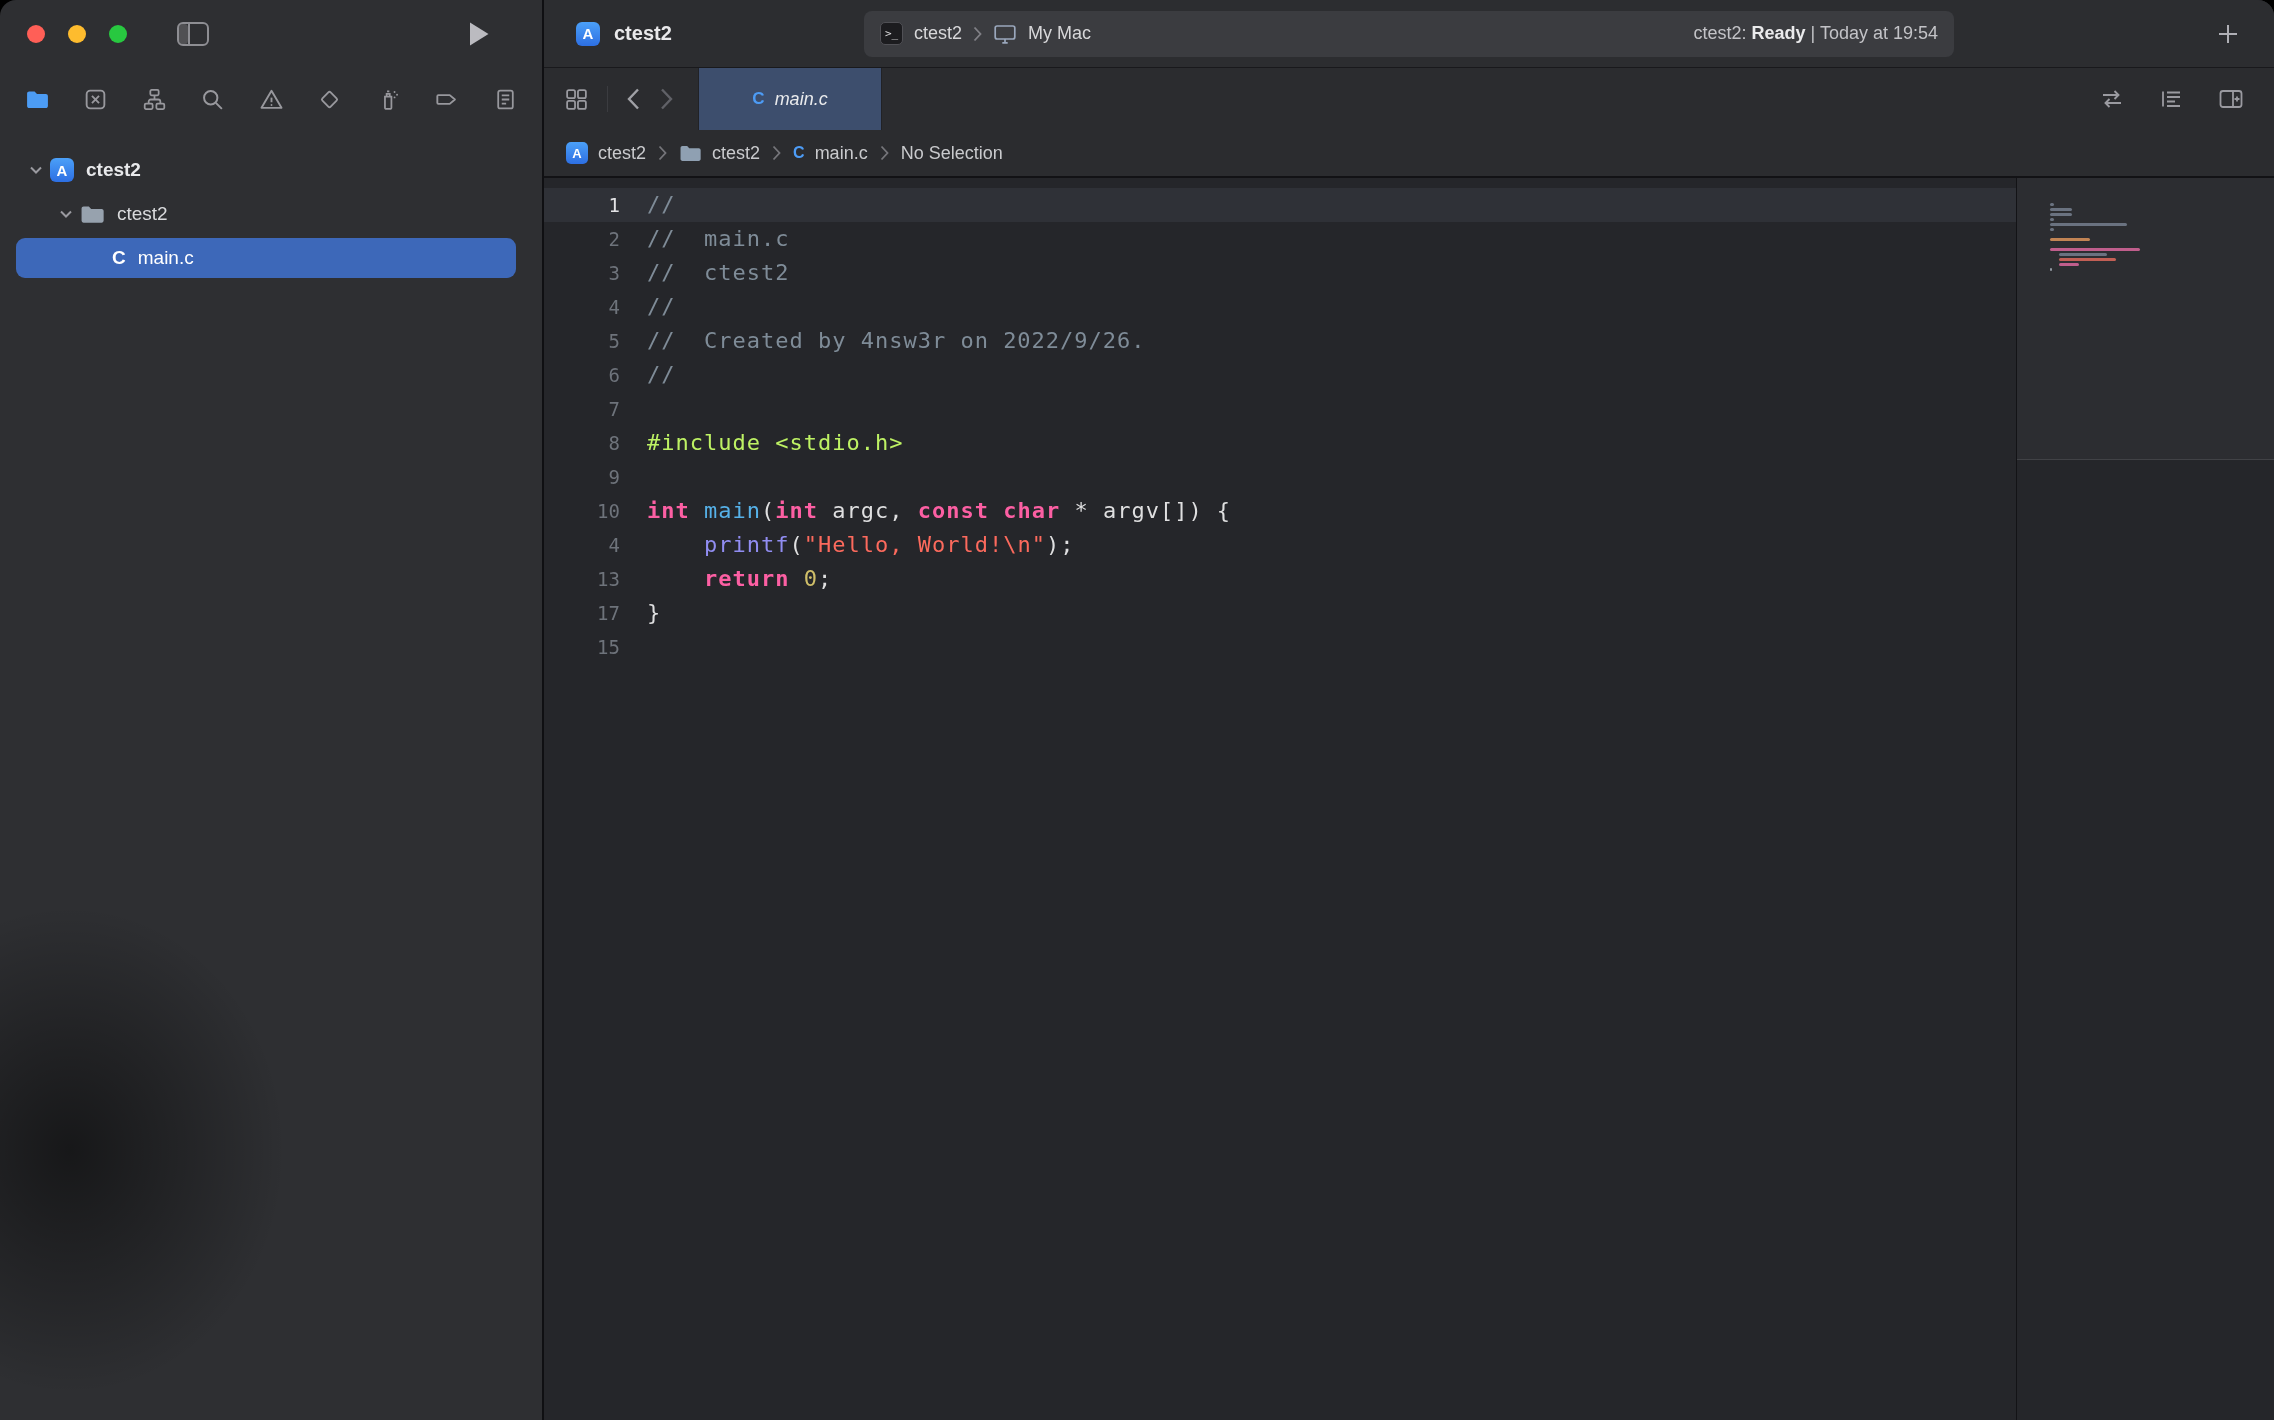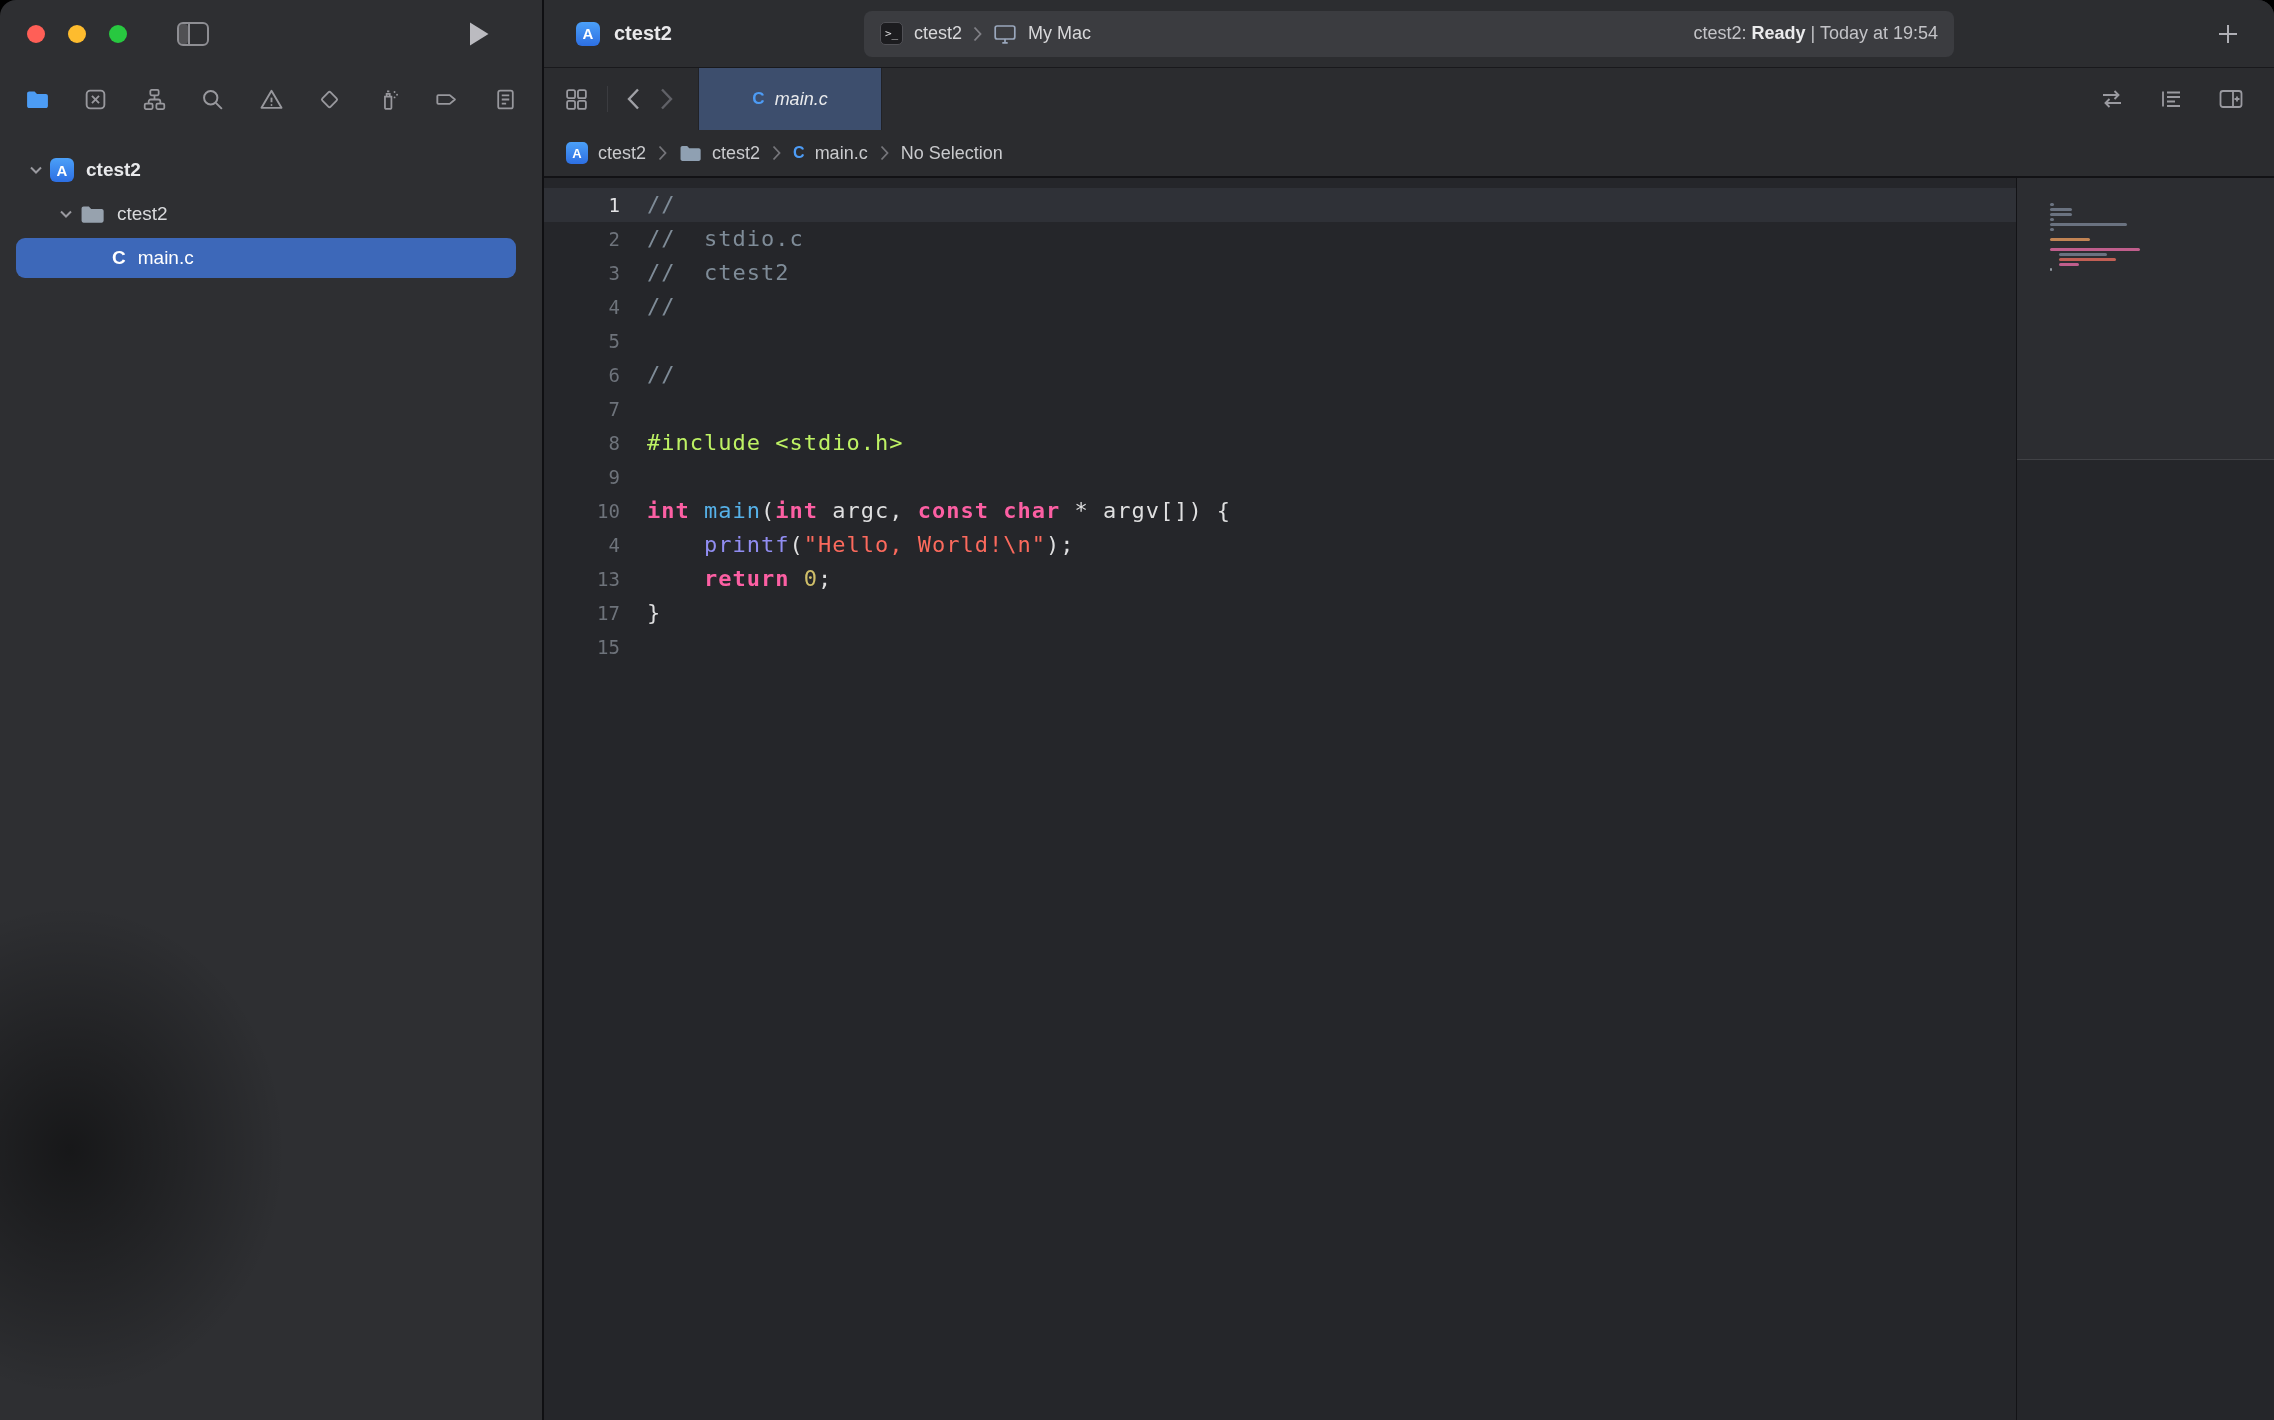--- a/index.html
+++ b/index.html
@@ -335,24 +335,24 @@
         <svg width="9" height="16" viewBox="0 0 9 16" fill="none" stroke="currentColor" stroke-width="1.8">
             <path d="M1.5 1.5L7.5 8l-6 6.5"></path>
           </svg>
       </span>
       <span>No Selection</span>
     </div>
 
     <div class="editor">
       <div class="code-pane" id="code-lines">
           <div class="code-line current"><span class="gutter-num">1</span><span class="line-text"><span class="tok-comment">//</span></span></div>
-          <div class="code-line"><span class="gutter-num">2</span><span class="line-text"><span class="tok-comment">//  stdio.c</span></span></div>
+          <div class="code-line"><span class="gutter-num">2</span><span class="line-text"><span class="tok-comment">//  main.c</span></span></div>
           <div class="code-line"><span class="gutter-num">3</span><span class="line-text"><span class="tok-comment">//  ctest2</span></span></div>
           <div class="code-line"><span class="gutter-num">4</span><span class="line-text"><span class="tok-comment">//</span></span></div>
-          <div class="code-line"><span class="gutter-num">5</span></div>
+          <div class="code-line"><span class="gutter-num">5</span><span class="line-text"><span class="tok-comment">//  Created by 4nsw3r on 2022/9/26.</span></span></div>
           <div class="code-line"><span class="gutter-num">6</span><span class="line-text"><span class="tok-comment">//</span></span></div>
           <div class="code-line"><span class="gutter-num">7</span><span class="line-text"></span></div>
           <div class="code-line"><span class="gutter-num">8</span><span class="line-text"><span class="tok-preproc">#include</span><span class="tok-plain"> </span><span class="tok-preproc">&lt;stdio.h&gt;</span></span></div>
           <div class="code-line"><span class="gutter-num">9</span><span class="line-text"></span></div>
           <div class="code-line"><span class="gutter-num">10</span><span class="line-text"><span class="tok-keyword">int</span><span class="tok-plain"> </span><span class="tok-func">main</span><span class="tok-plain">(</span><span class="tok-keyword">int</span><span class="tok-plain"> argc, </span><span class="tok-keyword">const</span><span class="tok-plain"> </span><span class="tok-keyword">char</span><span class="tok-plain"> * argv[]) {</span></span></div>
           <div class="code-line"><span class="gutter-num">4</span><span class="line-text"><span class="tok-plain">    </span><span class="tok-libfunc">printf</span><span class="tok-plain">(</span><span class="tok-string">"Hello, World!\n"</span><span class="tok-plain">);</span></span></div>
           <div class="code-line"><span class="gutter-num">13</span><span class="line-text"><span class="tok-plain">    </span><span class="tok-keyword">return</span><span class="tok-plain"> </span><span class="tok-number">0</span><span class="tok-plain">;</span></span></div>
           <div class="code-line"><span class="gutter-num">17</span><span class="line-text"><span class="tok-plain">}</span></span></div>
           <div class="code-line"><span class="gutter-num">15</span><span class="line-text"></span></div>
         </div>

